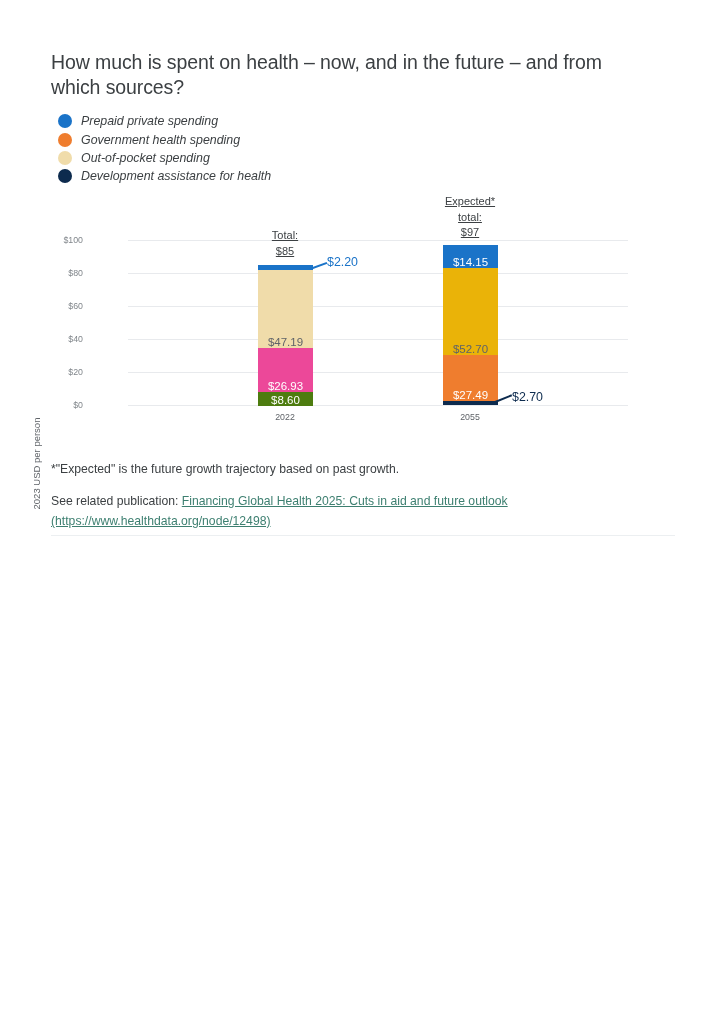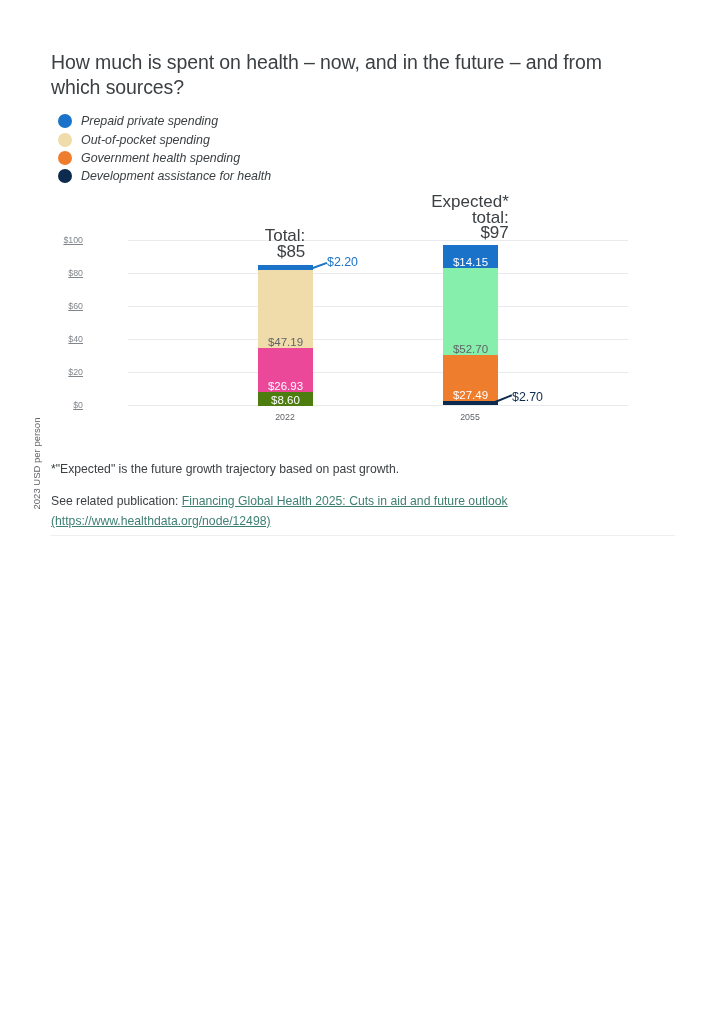--- a/index.html
+++ b/index.html
@@ -86,21 +86,20 @@
     position: absolute;
     right: 0;
     width: 92px;
     text-align: right;
     padding-right: 9px;
     box-sizing: border-box;
     font-size: 8.8px;
     color: #80868b;
     transform: translateY(-50%);
     left: 0;
-    text-decoration: underline;
   }
   .x-tick-label {
     position: absolute;
     font-size: 8.8px;
     color: #5f6368;
     text-align: center;
     transform: translateX(-50%);
   }
 
   .bar-seg {
@@ -112,26 +111,27 @@
     overflow: hidden;
   }
   .seg-label {
     font-size: 11.5px;
     line-height: 12px;
     white-space: nowrap;
   }
 
   .total-label {
     position: absolute;
-    text-align: right;
-    font-size: 17px;
+    text-align: center;
+    font-size: 11px;
     line-height: 15.5px;
     color: #3c4043;
     transform: translateX(-50%);
     white-space: nowrap;
+    text-decoration: underline;
   }
 
   .callout-text {
     position: absolute;
     font-size: 12.4px;
     white-space: nowrap;
   }
   .callout-line {
     position: absolute;
     height: 1.6px;
@@ -174,26 +174,26 @@
 <body>
 
 <div id="chart-title">How much is spent on health – now, and in the future – and from which sources?</div>
 
 <div id="legend">
   <div class="legend-item">
     <span class="legend-swatch" style="background:#1a73c8"></span>
     <span class="legend-label">Prepaid private spending</span>
   </div>
   <div class="legend-item">
+    <span class="legend-swatch" style="background:#ef7d2e"></span>
+    <span class="legend-label">Government health spending</span>
+  </div>
+  <div class="legend-item">
     <span class="legend-swatch" style="background:#f0dcaa"></span>
     <span class="legend-label">Out-of-pocket spending</span>
-  </div>
-  <div class="legend-item">
-    <span class="legend-swatch" style="background:#ef7d2e"></span>
-    <span class="legend-label">Government health spending</span>
   </div>
   <div class="legend-item">
     <span class="legend-swatch" style="background:#0d2b4e"></span>
     <span class="legend-label">Development assistance for health</span>
   </div>
 </div>
 
 <div id="chart">
 
   <div id="y-axis-title">2023 USD per person</div>
@@ -239,21 +239,21 @@
   <div class="total-label" style="left:470px; top:4px">
     <div>Expected*</div>
     <div>total:</div>
     <div>$97</div>
   </div>
 
   <div class="bar-seg" style="left:443px; top:54.9px; width:55px; height:23.3px; background:#1a73c8">
     <span class="seg-label" style="color:#ffffff">$14.15</span>
   </div>
 
-  <div class="bar-seg" style="left:443px; top:78.2px; width:55px; height:87.0px; background:#86efac">
+  <div class="bar-seg" style="left:443px; top:78.2px; width:55px; height:87.0px; background:#eab308">
     <span class="seg-label" style="color:#5f6368">$52.70</span>
   </div>
 
   <div class="bar-seg" style="left:443px; top:165.2px; width:55px; height:45.4px; background:#ef7d2e">
     <span class="seg-label" style="color:#ffffff">$27.49</span>
   </div>
 
   <div class="bar-seg" style="left:443px; top:210.6px; width:55px; height:4.5px; background:#0d2b4e"></div>
 
   <div class="callout-line" style="left:495px; top:211px; width:18px; background:#0d2b4e; transform:rotate(-22deg)"></div>

